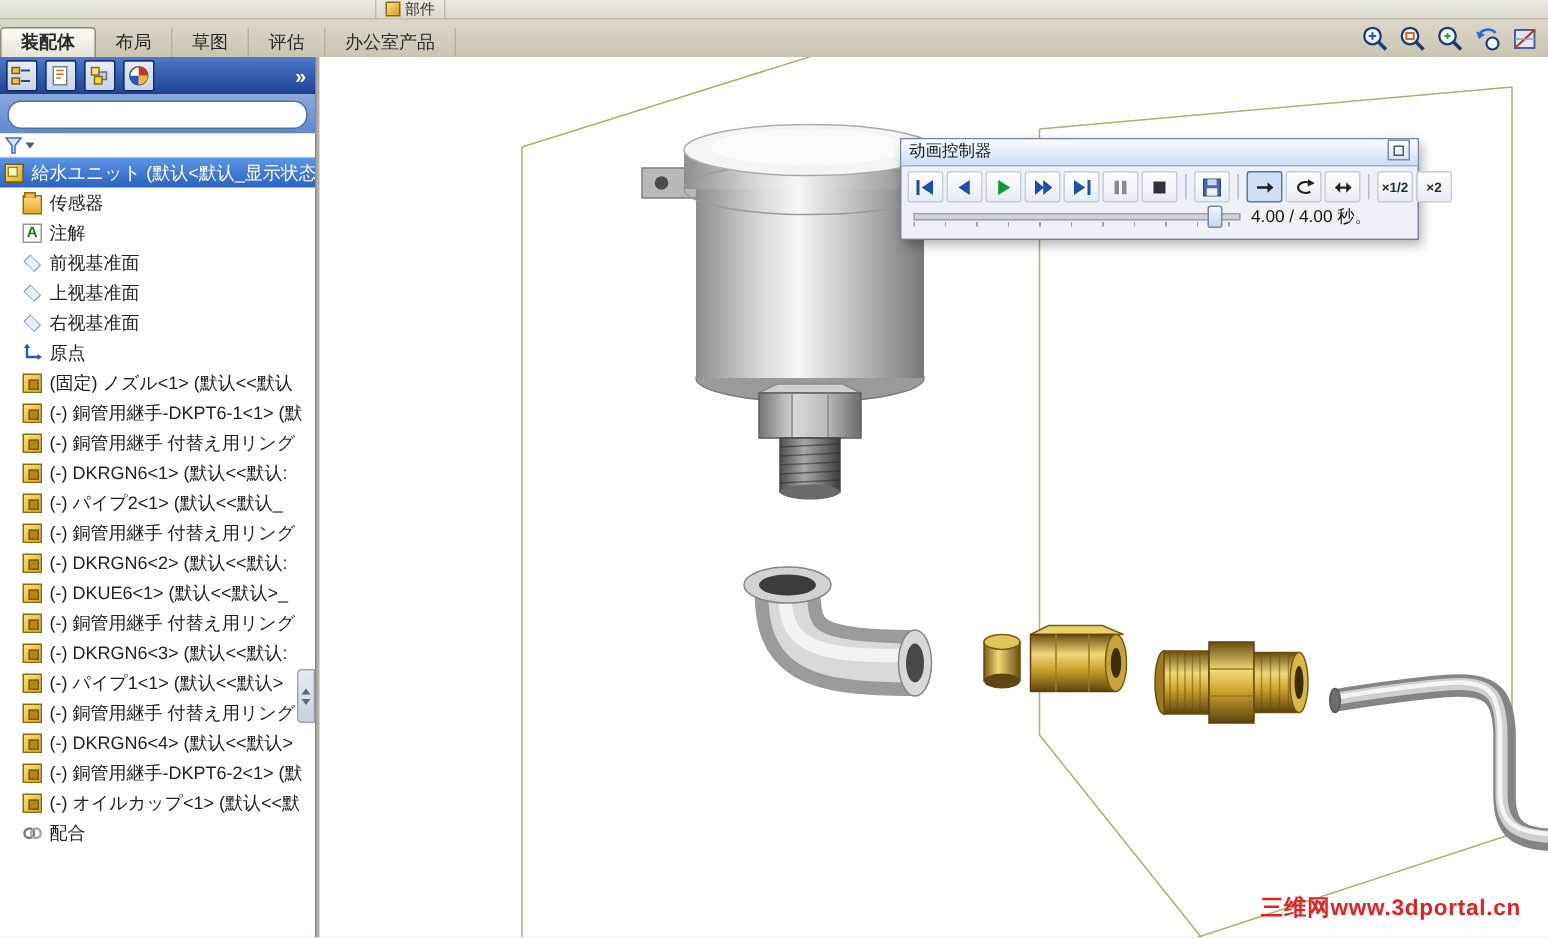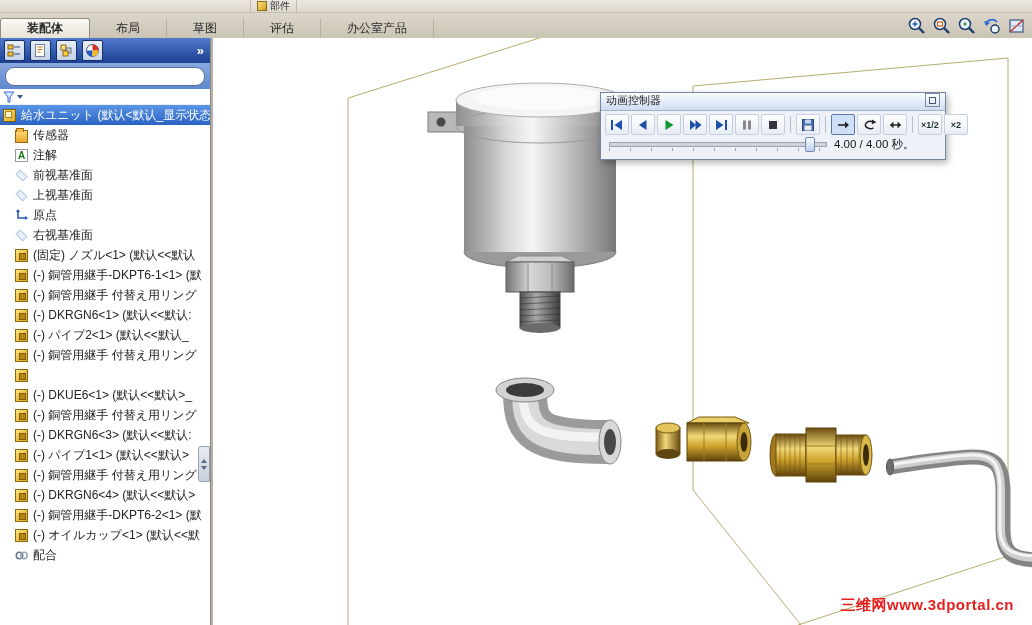--- a/index.html
+++ b/index.html
@@ -8,21 +8,21 @@
 
   
   #menustrip{position:absolute;left:0;top:0;width:100%;height:12px;
              background:linear-gradient(#ece8e0,#ddd8cc);border-bottom:1px solid #c2bcae}
   #component-btn{position:absolute;left:250px;top:0;height:12px;display:flex;align-items:center;gap:3px;
                  font-size:10px;color:#333;padding:0 6px;border-left:1px solid #c2bcae;border-right:1px solid #c2bcae}
   #component-btn .mini{width:8px;height:8px;background:linear-gradient(135deg,#ffe27a,#cf9f20);border:1px solid #8a6a10}
 
   #tabrow{position:absolute;left:0;top:13px;width:100%;height:25px;
           background:linear-gradient(#dcd7cb,#cac4b4);border-bottom:1px solid #a29c8e}
-  .rtab{display:inline-block;height:19px;line-height:19px;padding:0 26px;margin-top:5px;
+  .rtab{display:inline-block;height:19px;line-height:19px;padding:0 13px;margin-top:5px;
         font-size:12px;color:#2a2a2a;border-right:1px solid #b6b0a0;cursor:default}
   .rtab.active{background:linear-gradient(#fbfaf6,#e7e3d8);border:1px solid #948e80;border-bottom:none;
                border-radius:3px 3px 0 0;font-weight:bold}
 
   #viewtools{position:absolute;right:4px;top:15px;display:flex;gap:3px}
   .vtool{width:22px;height:22px;display:flex;align-items:center;justify-content:center;border-radius:2px}
 
   
   #leftpanel{position:absolute;left:0;top:38px;width:210px;height:587px;background:#fff;overflow:hidden}
   #fm-tabs{height:25px;background:linear-gradient(#4f79cc,#1c4092);display:flex;align-items:center;padding:0 4px;gap:5px}
@@ -196,32 +196,32 @@
         </div>
       <div class="trow">
           <span class="ic ic-plane"></span>
           <span class="tl">前视基准面</span>
         </div>
       <div class="trow">
           <span class="ic ic-plane"></span>
           <span class="tl">上视基准面</span>
         </div>
       <div class="trow">
+          <span class="ic ic-plane"></span>
+          <span class="tl">右视基准面</span>
+        </div>
+      <div class="trow">
           <svg class="ic" width="13" height="13">
             <path d="M3,1 V9 H11" fill="none" stroke="#2858c8" stroke-width="1.6"></path>
             <path d="M1,3 L3,0 L5,3 Z" fill="#2858c8"></path>
             <path d="M10,7 L13,9 L10,11 Z" fill="#2858c8"></path>
           </svg>
           <span class="tl">原点</span>
         </div>
       <div class="trow">
-          <span class="ic ic-plane"></span>
-          <span class="tl">右视基准面</span>
-        </div>
-      <div class="trow">
           <span class="ic ic-part"></span>
           <span class="tl">(固定) ノズル&lt;1&gt; (默认&lt;&lt;默认</span>
         </div>
       <div class="trow">
           <span class="ic ic-part"></span>
           <span class="tl">(-) 銅管用継手-DKPT6-1&lt;1&gt; (默</span>
         </div>
       <div class="trow">
           <span class="ic ic-part"></span>
           <span class="tl">(-) 銅管用継手 付替え用リング</span>
@@ -233,20 +233,21 @@
       <div class="trow">
           <span class="ic ic-part"></span>
           <span class="tl">(-) パイプ2&lt;1&gt; (默认&lt;&lt;默认_</span>
         </div>
       <div class="trow">
           <span class="ic ic-part"></span>
           <span class="tl">(-) 銅管用継手 付替え用リング</span>
         </div>
       <div class="trow">
           <span class="ic ic-part"></span>
+          <span class="tl">(-) DKRGN6&lt;2&gt; (默认&lt;&lt;默认:</span>
         </div>
       <div class="trow">
           <span class="ic ic-part"></span>
           <span class="tl">(-) DKUE6&lt;1&gt; (默认&lt;&lt;默认&gt;_</span>
         </div>
       <div class="trow">
           <span class="ic ic-part"></span>
           <span class="tl">(-) 銅管用継手 付替え用リング</span>
         </div>
       <div class="trow">

